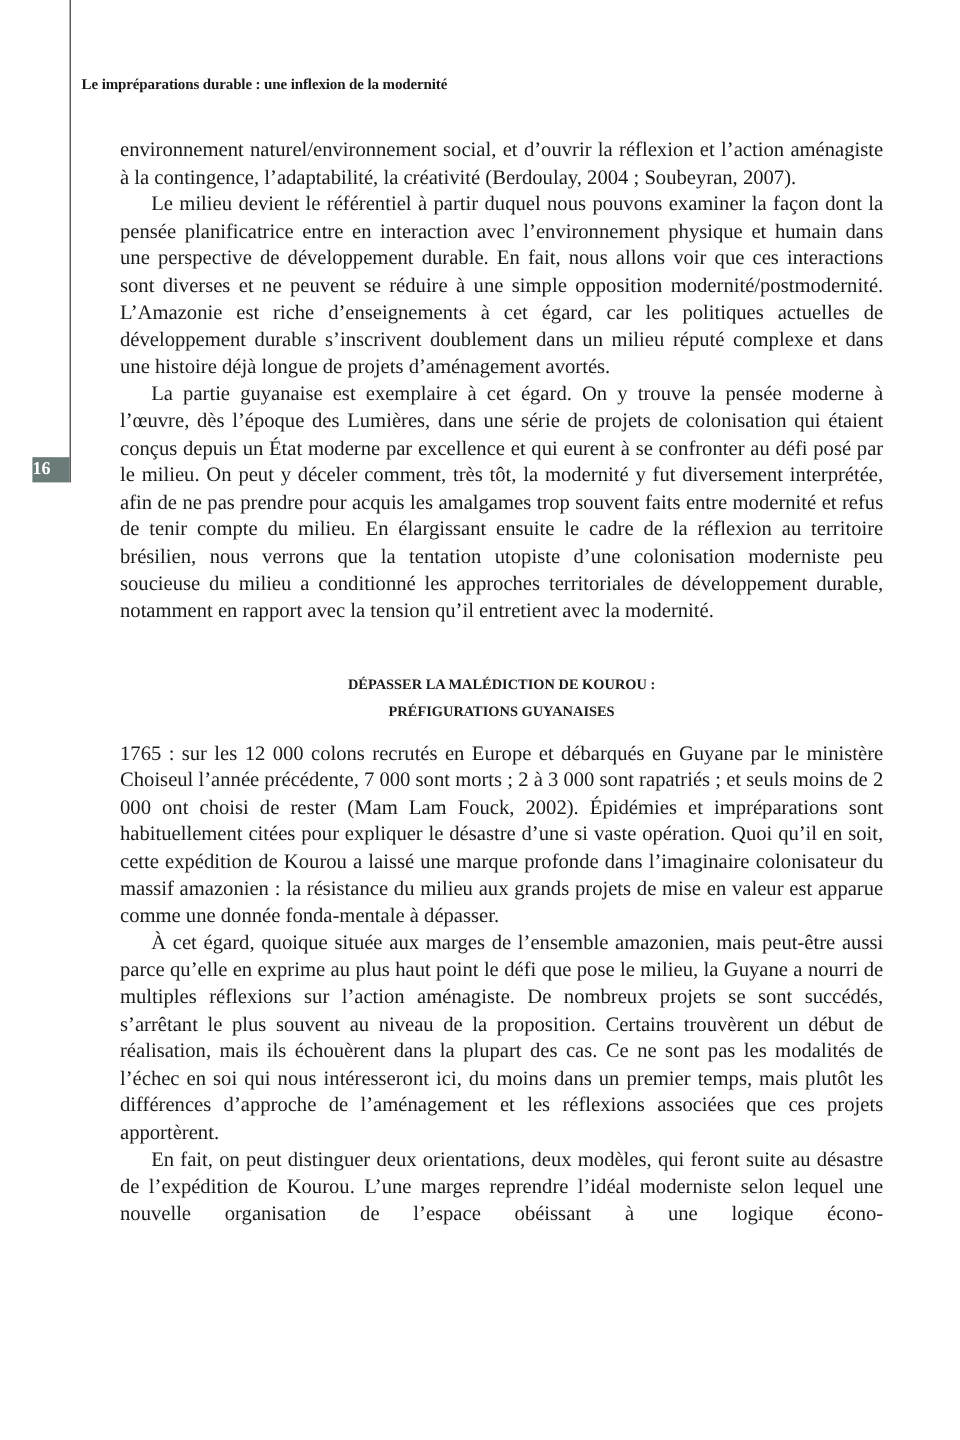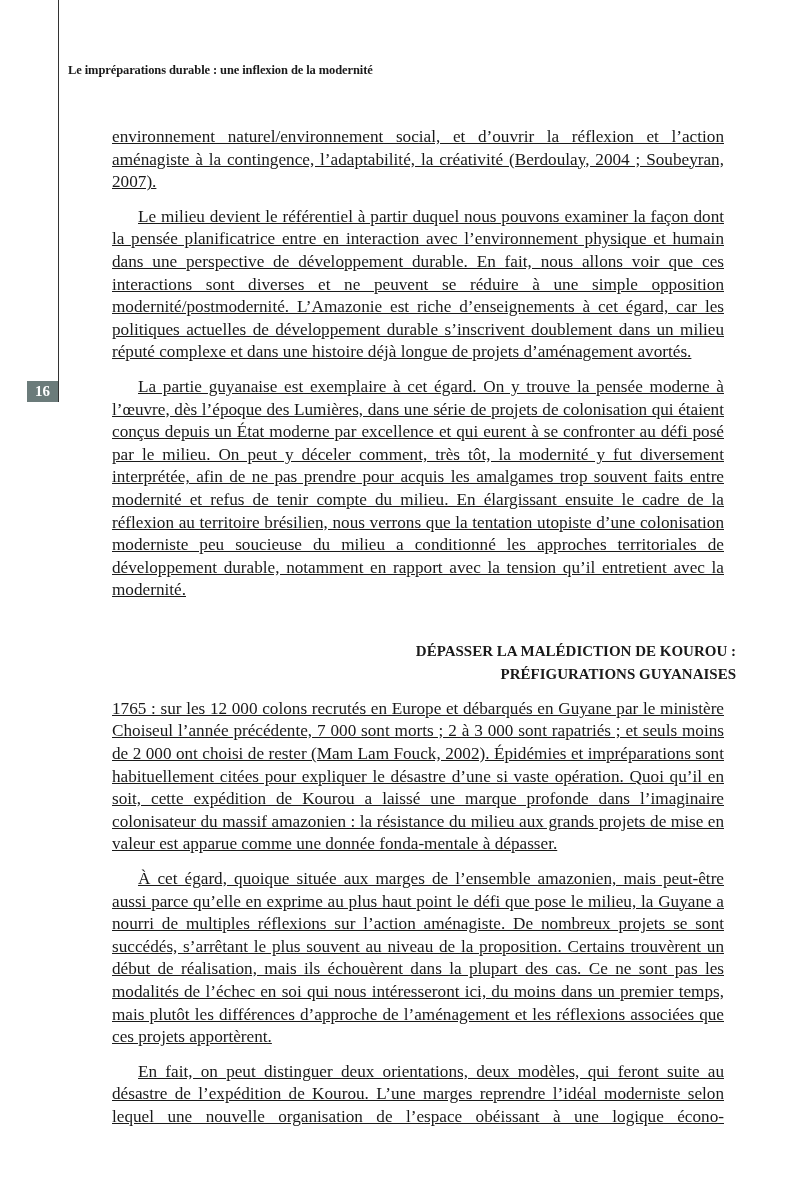--- a/index.html
+++ b/index.html
@@ -6,34 +6,34 @@
   body {
     width: 800px; height: 1200px; background: #ffffff; position: relative; overflow: hidden;
     font-family: "Liberation Serif", "DejaVu Serif", serif; color: #1a1a1a;
   }
   .margin-rule {
     position: absolute; left: 58px; top: 0; width: 1px; height: 402px; background: #333;
   }
   .page-number {
     position: absolute; left: 27px; top: 381px; width: 31px; height: 21px;
     background: #6b7b7a; color: #ffffff; font-weight: bold; font-size: 15px;
-    line-height: 21px; text-align: center;
+    line-height: 21px; 
   }
   .running-header {
     position: absolute; left: 68px; top: 63px; font-size: 12.5px; font-weight: bold; letter-spacing: -0.1px;
   }
   .body-text {
     position: absolute; left: 100px; top: 114px; width: 636px;
     font-size: 17.2px; line-height: 22.6px;
   }
-  .body-text p { margin: 12px; text-align: justify; text-decoration: underline; }
+  .body-text p { margin: 0; text-align: justify; }
   .body-text p.indent { text-indent: 26px; }
   .body-text p.last-line-justify { text-align-last: justify; }
   .section-heading {
-    font-weight: bold; font-size: 15px; line-height: 23px; margin: 38px 0 12px 0 !important; text-align: right;
+    font-weight: bold; font-size: 12px; line-height: 23px; margin: 38px 0 12px 0 !important; text-align: center;
   }
 </style>
 </head>
 <body>
 
 <div class="margin-rule"></div>
 <div class="page-number">16</div>
 <div class="running-header">Le impréparations durable : une inflexion de la modernité</div>
 
 <div class="body-text">

